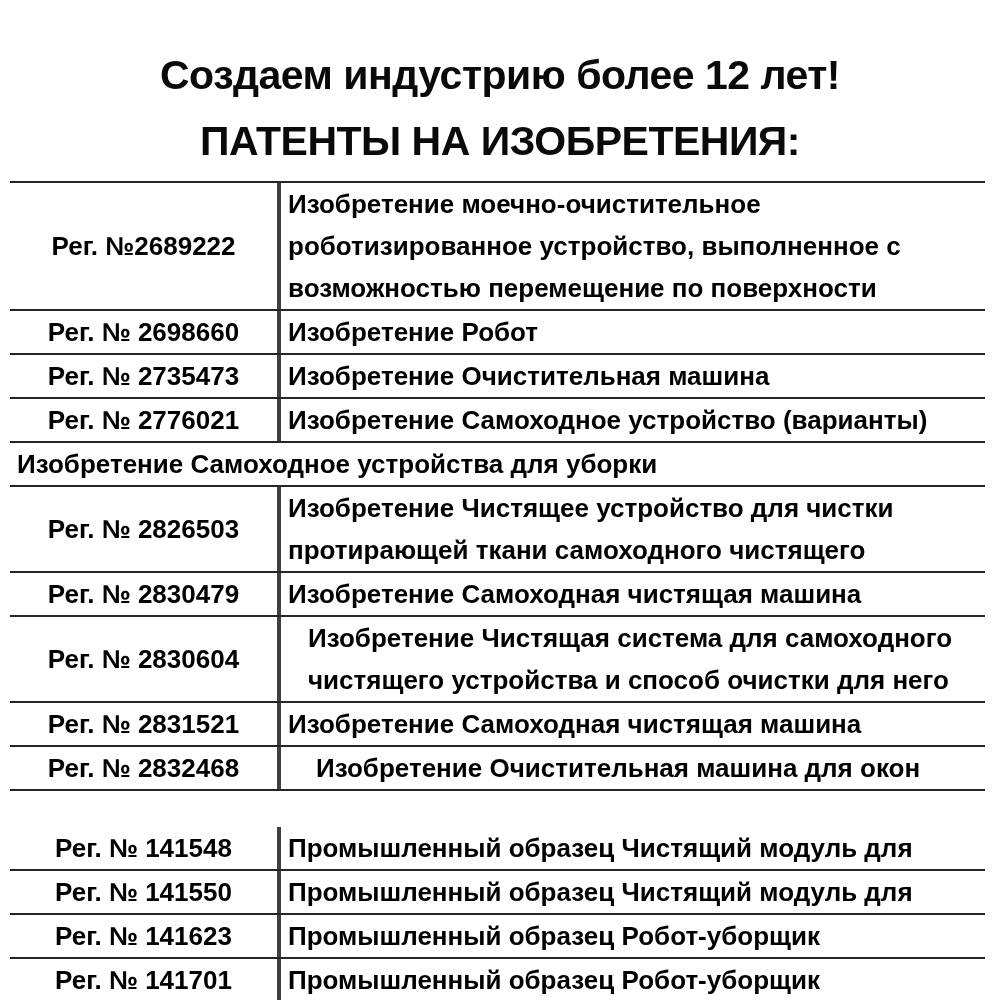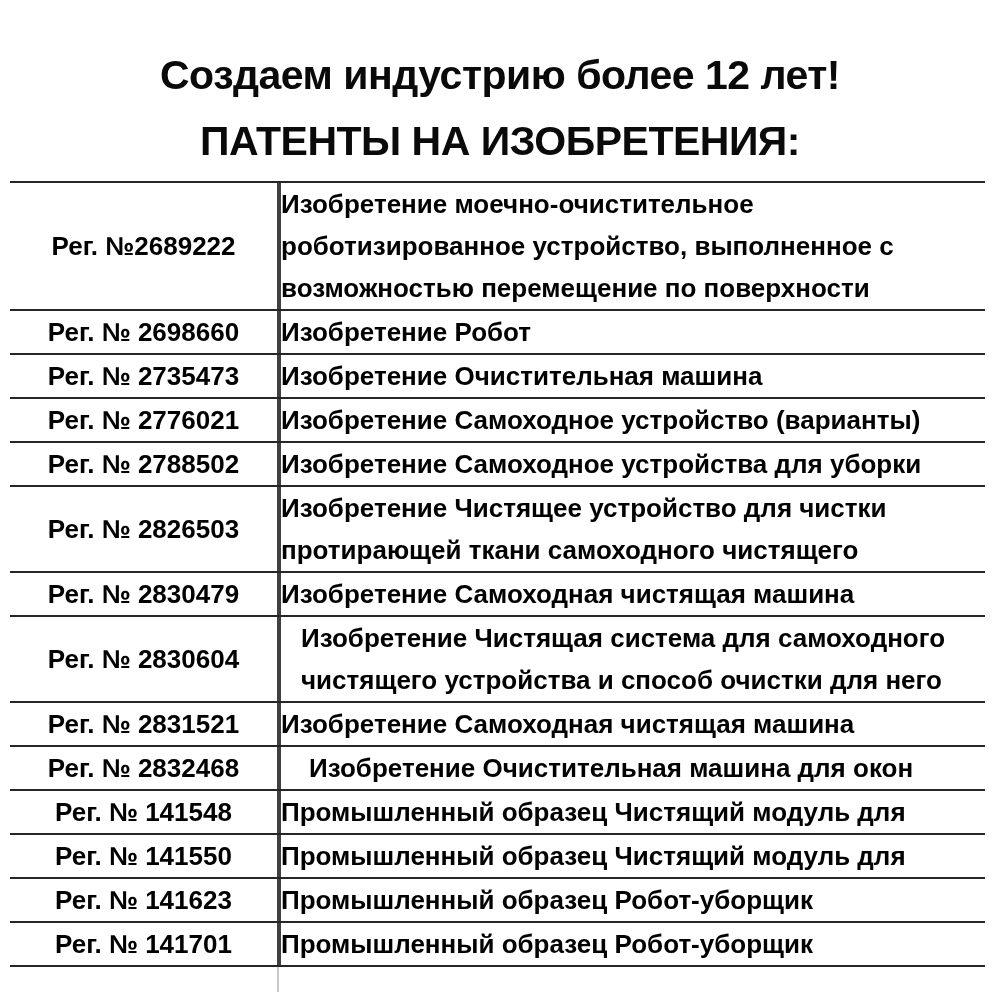--- a/index.html
+++ b/index.html
@@ -42,20 +42,21 @@
     border-right: 4px solid #404040;
     display: flex;
     align-items: center;
     justify-content: center;
     font-weight: bold;
     font-size: 26px;
     white-space: nowrap;
   }
   .cell-desc {
     flex: 1 1 auto;
+    padding-left: 7px;
     display: flex;
     flex-direction: column;
     overflow: hidden;
   }
   .desc-line {
     font-weight: bold;
     font-size: 26px;
     line-height: 42px;
     white-space: nowrap;
   }
@@ -96,21 +97,20 @@
           <div class="desc-line">Изобретение Очистительная машина</div>
         </div>
       </div>
       <div class="trow" style="height: 42px;">
         <div class="cell-reg">Рег. № 2776021</div>
         <div class="cell-desc">
           <div class="desc-line">Изобретение Самоходное устройство (варианты)</div>
         </div>
       </div>
       <div class="trow" style="height: 42px;">
-        <div class="cell-reg">Рег. № 2788502</div>
         <div class="cell-desc">
           <div class="desc-line">Изобретение Самоходное устройства для уборки</div>
         </div>
       </div>
       <div class="trow" style="height: 84px;">
         <div class="cell-reg">Рег. № 2826503</div>
         <div class="cell-desc">
           <div class="desc-line">Изобретение Чистящее устройство для чистки</div>
           <div class="desc-line">протирающей ткани самоходного чистящего</div>
         </div>
@@ -133,21 +133,21 @@
         <div class="cell-desc">
           <div class="desc-line">Изобретение Самоходная чистящая машина</div>
         </div>
       </div>
       <div class="trow" style="height: 42px; gap: 28px;">
         <div class="cell-reg">Рег. № 2832468</div>
         <div class="cell-desc">
           <div class="desc-line">Изобретение Очистительная машина для окон</div>
         </div>
       </div>
-      <div class="trow" style="height: 42px;">
+      <div class="trow" style="height: 42px; margin-top: 36px;">
         <div class="cell-reg">Рег. № 141548</div>
         <div class="cell-desc">
           <div class="desc-line">Промышленный образец Чистящий модуль для</div>
         </div>
       </div>
       <div class="trow" style="height: 42px;">
         <div class="cell-reg">Рег. № 141550</div>
         <div class="cell-desc">
           <div class="desc-line">Промышленный образец Чистящий модуль для</div>
         </div>

